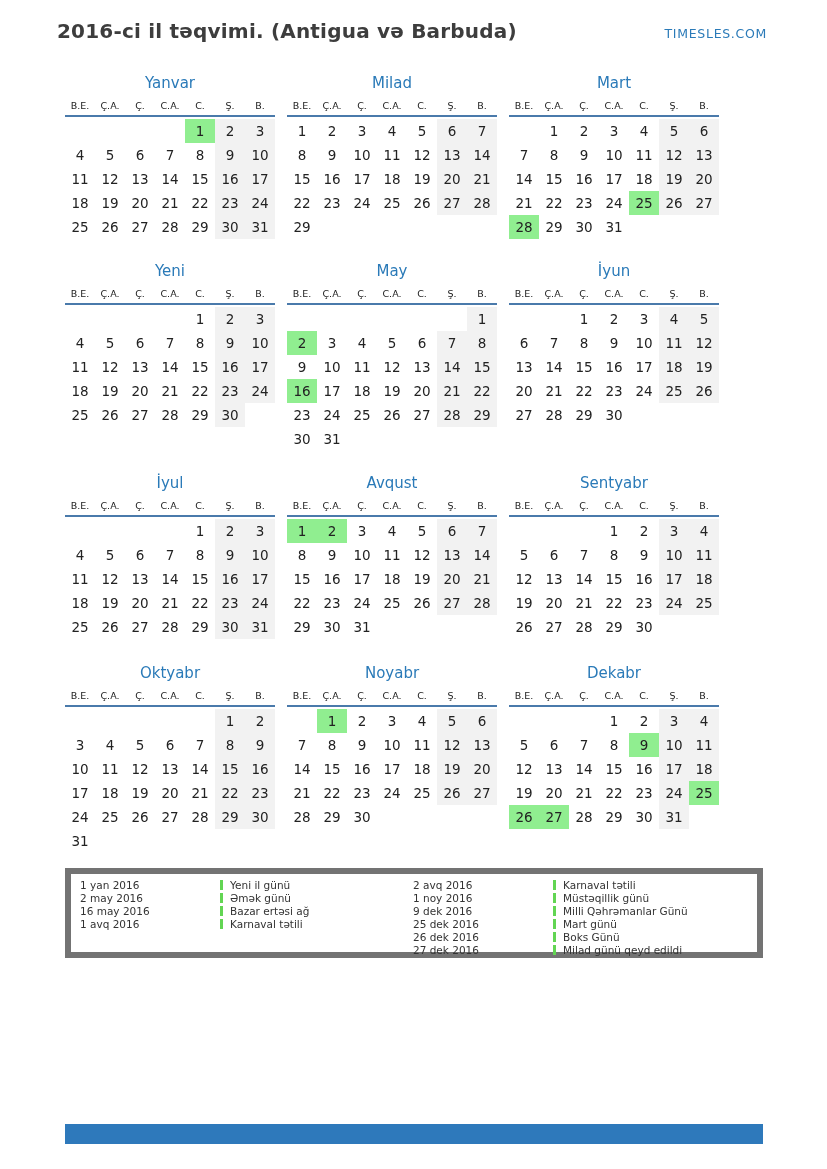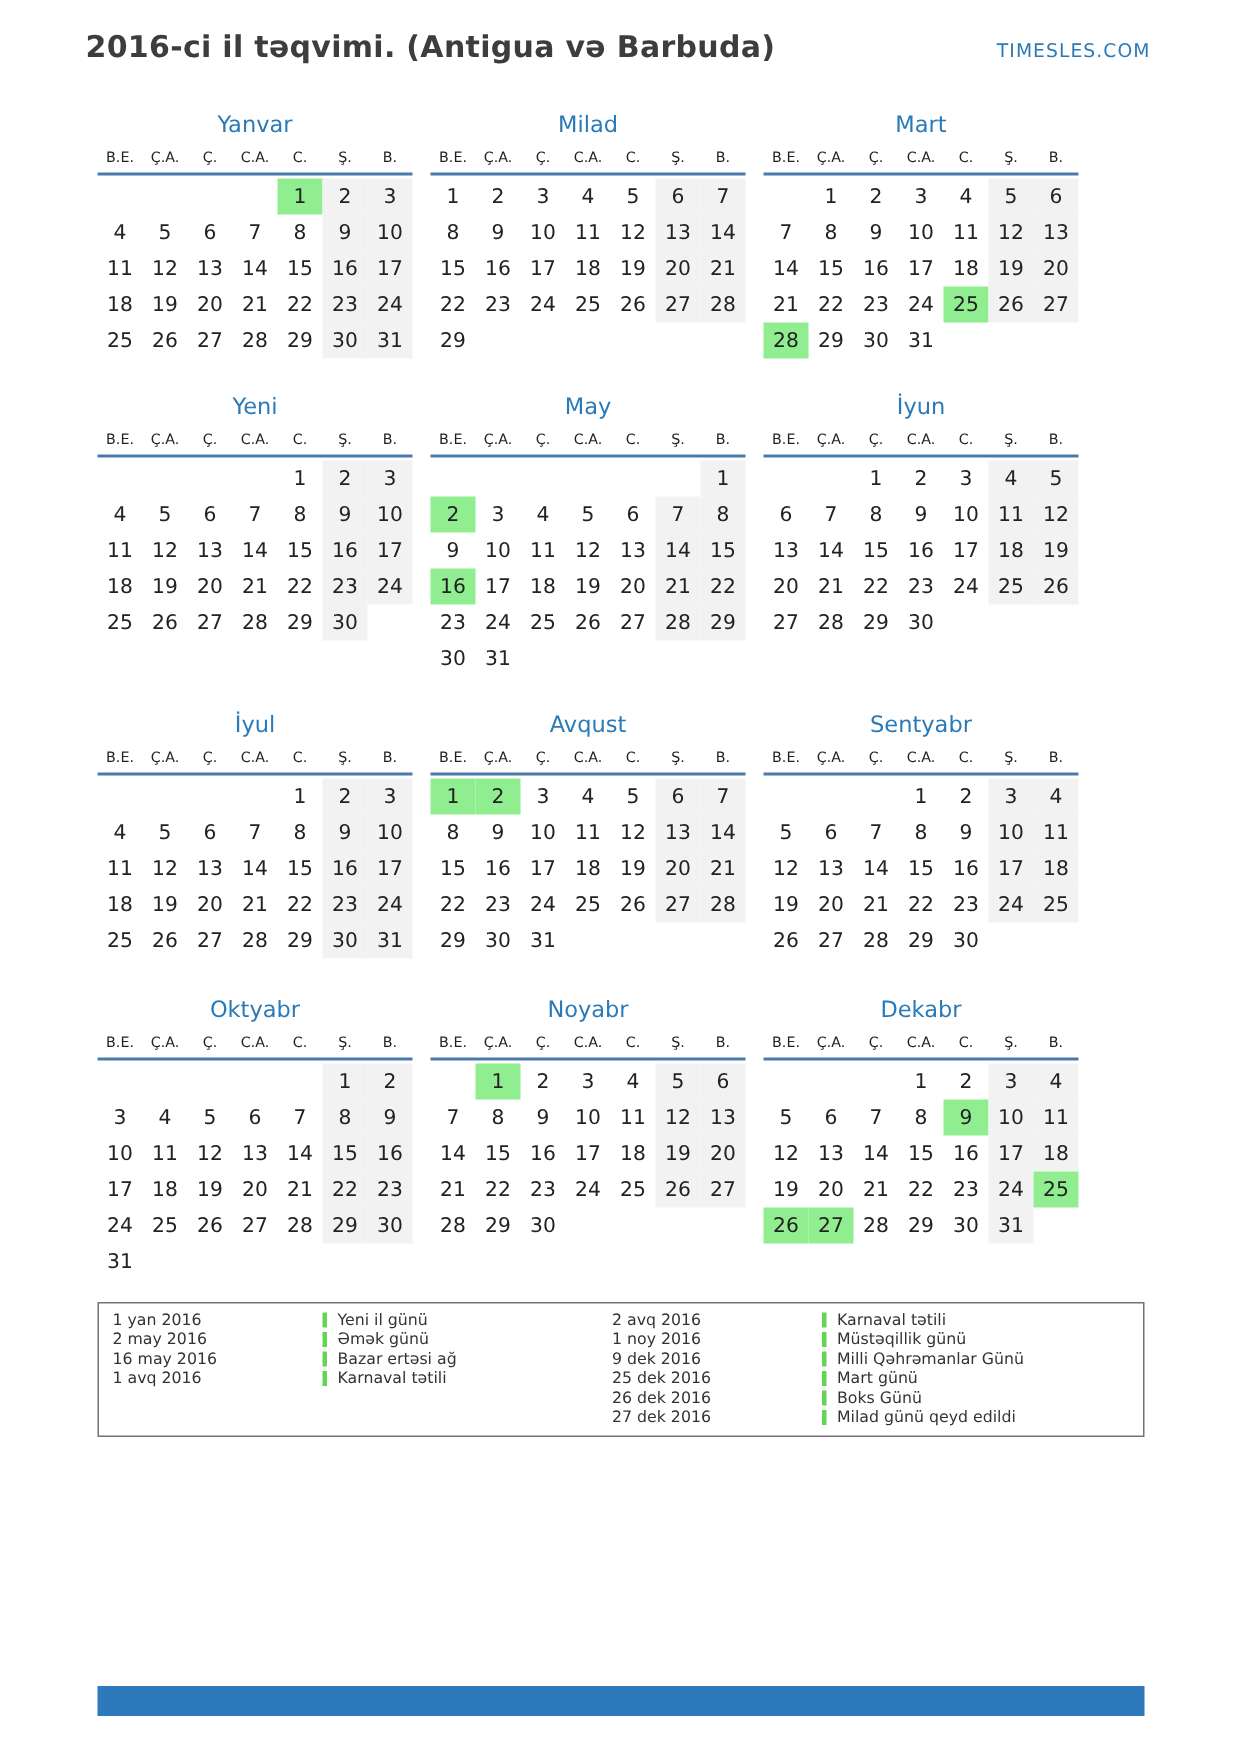--- a/index.html
+++ b/index.html
@@ -20,21 +20,21 @@
           grid-template-rows:188px 212px 190px auto;align-items:start;}
   .month-name{text-align:center;font-size:15px;color:var(--accent);line-height:17px;margin-bottom:6px;}
   .wd-row{display:grid;grid-template-columns:repeat(7,30px);height:15px;}
   .wd{font-size:9.5px;color:#222;text-align:center;line-height:15px;}
   .rule{height:2px;background:var(--rule);margin-top:2px;}
   .days{display:grid;grid-template-columns:repeat(7,30px);grid-auto-rows:24px;margin-top:2px;}
   .cell{font-size:13.5px;color:var(--text);text-align:center;line-height:24px;}
   .cell.we{background:var(--weekend);}
   .cell.hl{background:var(--holiday);}
   .legend{position:absolute;left:65px;top:868px;width:698px;height:90px;
-          border:1px solid #737373;display:flex;padding-top:4px;}
+          border:6px solid #737373;display:flex;padding-top:4px;}
   .lcol{width:333px;padding-left:9px;}
   .lcol.right{width:auto;}
   .lrow{display:flex;align-items:center;height:13px;}
   .ldate{width:140px;font-size:10.5px;color:#333;}
   .ltick{width:3px;height:10px;background:var(--tick);margin-right:7px;flex:none;}
   .lname{font-size:10.5px;color:#333;white-space:nowrap;}
   .footer-bar{position:absolute;left:65px;top:1124px;width:698px;height:20px;background:var(--footer);}
 </style>
 </head>
 <body>

